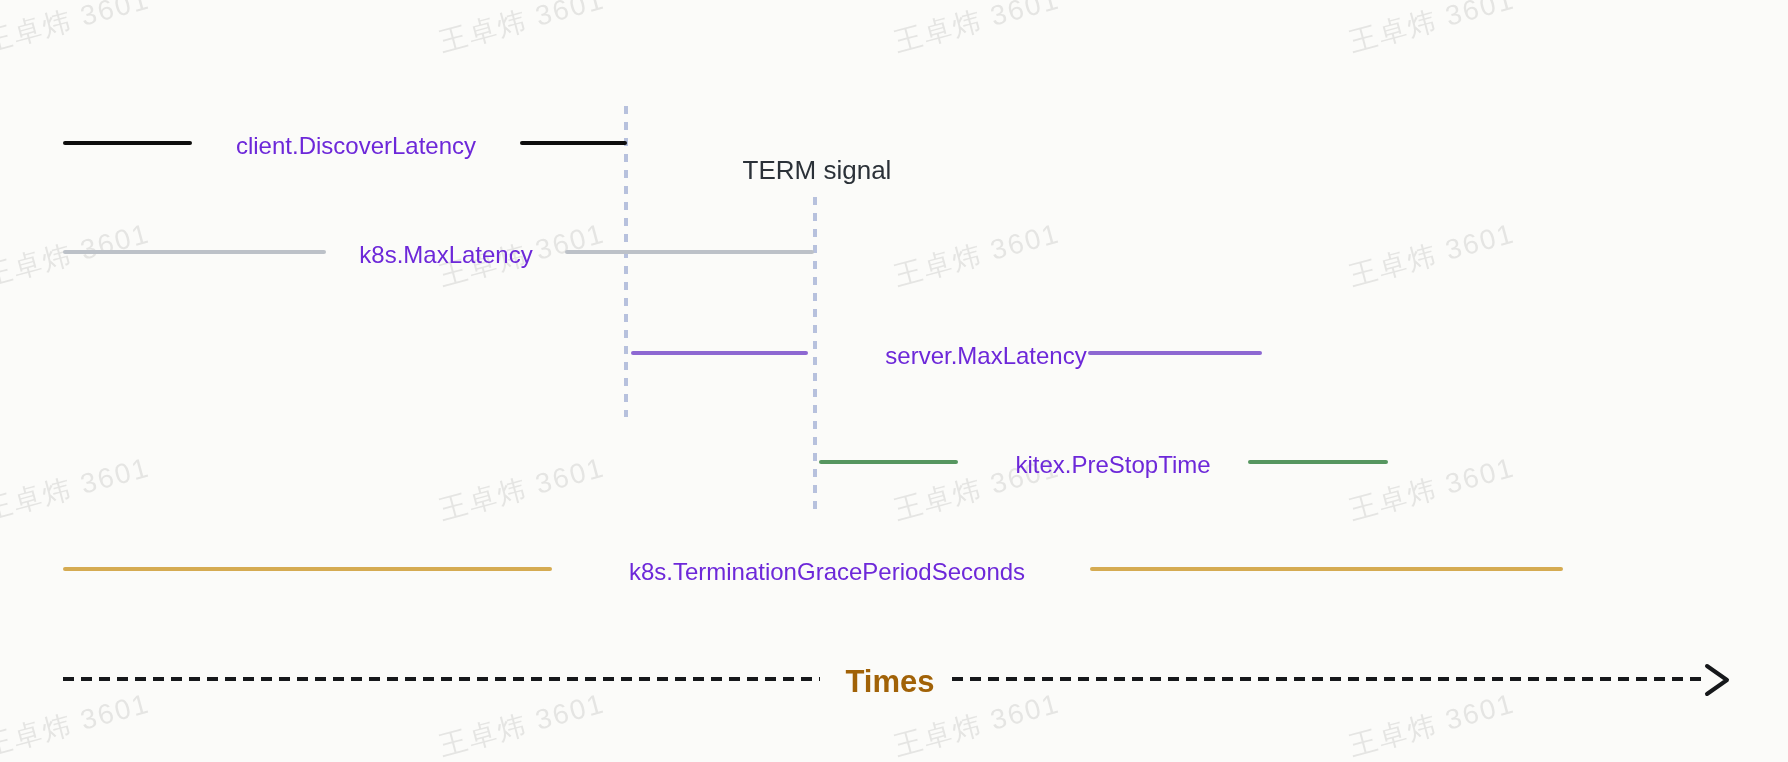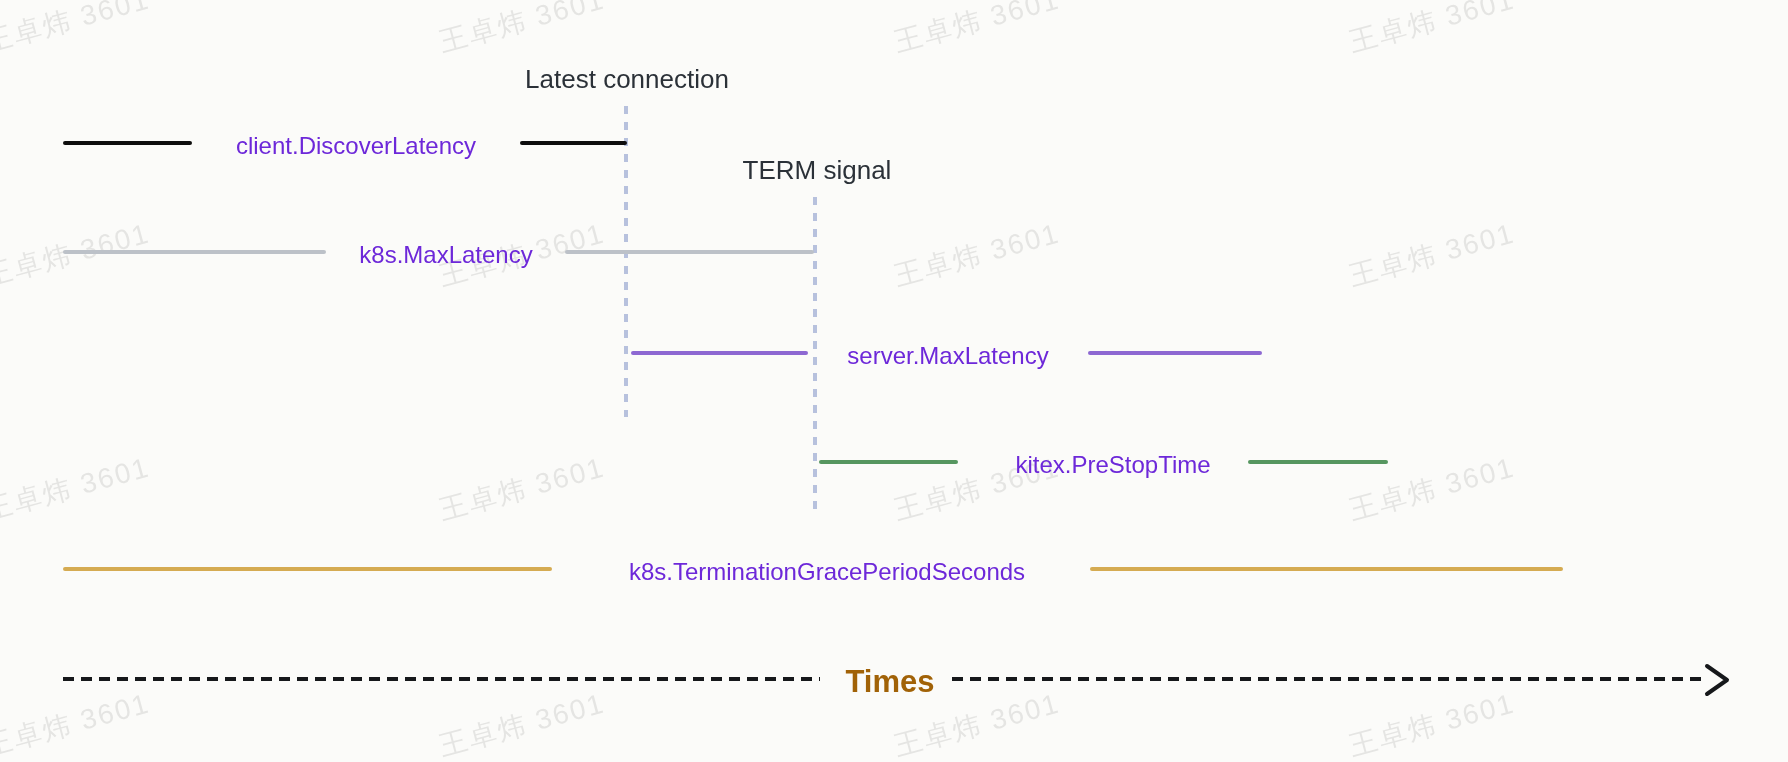--- a/index.html
+++ b/index.html
@@ -93,41 +93,40 @@
     <span class="wm" style="left:-18px;  top:470px;">王卓炜 3601</span>
     <span class="wm" style="left:437px;  top:470px;">王卓炜 3601</span>
     <span class="wm" style="left:892px;  top:470px;">王卓炜 3601</span>
     <span class="wm" style="left:1347px; top:470px;">王卓炜 3601</span>
     <span class="wm" style="left:-18px;  top:706px;">王卓炜 3601</span>
     <span class="wm" style="left:437px;  top:706px;">王卓炜 3601</span>
     <span class="wm" style="left:892px;  top:706px;">王卓炜 3601</span>
     <span class="wm" style="left:1347px; top:706px;">王卓炜 3601</span>
   </div>
 
-  <div class="marker-label" style="left:627px; top:79px;">Latest connection</div>
   <div class="vguide" style="left:624px; top:106px; height:311px;"></div>
 
   <div class="marker-label" style="left:817px; top:170px;text-align:right;">TERM signal</div>
   <div class="vguide" style="left:813px; top:197px; height:314px;"></div>
 
   <div>
     <div class="seg black" style="left:63px; top:141px; width:129px;"></div>
     <div class="line-label" style="left:356px; top:146px;">client.DiscoverLatency</div>
     <div class="seg black" style="left:520px; top:141px; width:107px;"></div>
   </div>
 
   <div>
     <div class="seg gray" style="left:63px; top:250px; width:263px;"></div>
     <div class="line-label" style="left:446px; top:255px;">k8s.MaxLatency</div>
     <div class="seg gray" style="left:565px; top:250px; width:249px;"></div>
   </div>
 
   <div>
     <div class="seg purple" style="left:631px; top:351px; width:177px;"></div>
-    <div class="line-label" style="left:948px; top:356px;">server.MaxLatency</div>
+    <div class="line-label" style="left:986px; top:356px;">server.MaxLatency</div>
     <div class="seg purple" style="left:1088px; top:351px; width:174px;"></div>
   </div>
 
   <div>
     <div class="seg green" style="left:819px; top:460px; width:139px;"></div>
     <div class="line-label" style="left:1113px; top:465px;">kitex.PreStopTime</div>
     <div class="seg green" style="left:1248px; top:460px; width:140px;"></div>
   </div>
 
   <div>

